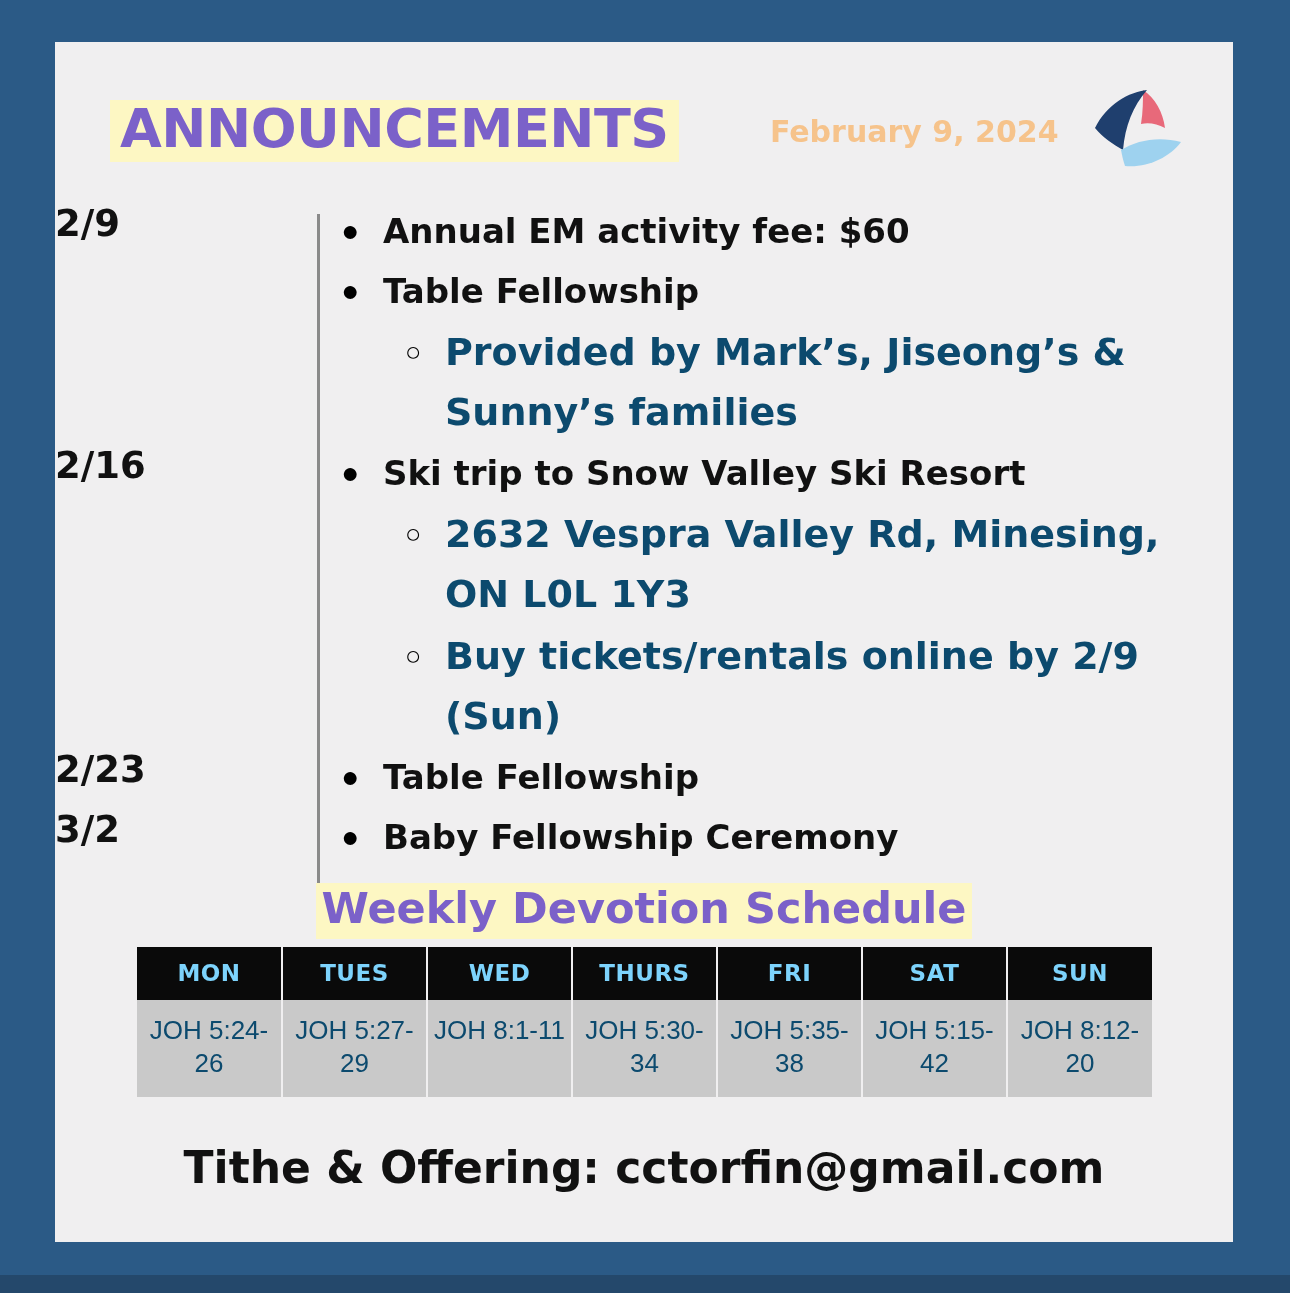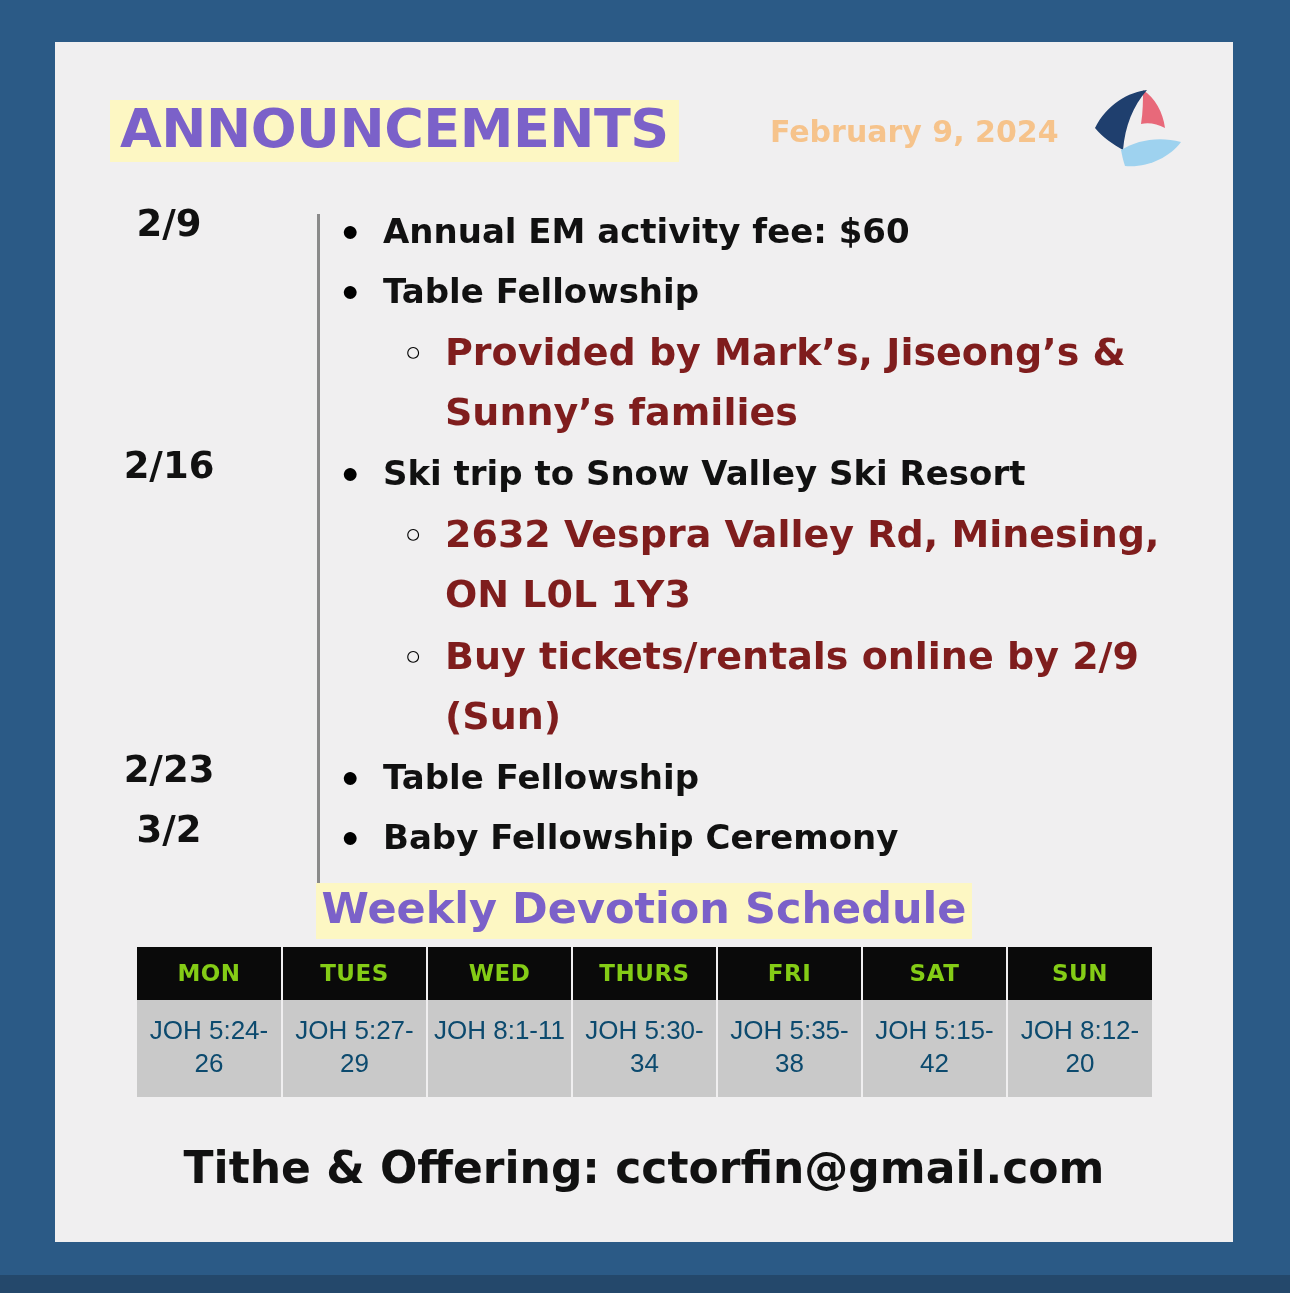--- a/index.html
+++ b/index.html
@@ -84,21 +84,21 @@
     background: #8a8a8a;
   }
   .group {
     position: relative;
     display: flex;
     align-items: flex-start;
   }
   .datecol {
     width: 250px;
     flex: 0 0 250px;
-    text-align: center;
+    text-align: left;
     padding-right: 22px;
     box-sizing: border-box;
     font-family: "DejaVu Sans", sans-serif;
     font-weight: bold;
     font-size: 37px;
     color: #111;
   }
   .itemscol {
     flex: 1 1 auto;
     padding-left: 22px;
@@ -137,21 +137,21 @@
     color: #000;
     text-align: left;
     padding-left: 78px;
     box-sizing: border-box;
   }
   .s-text {
     font-family: "DejaVu Sans", sans-serif;
     font-weight: bold;
     font-size: 38px;
     line-height: 60px;
-    color: #7f1d1d;
+    color: #0c4a6e;
     max-width: 760px;
   }
   
   .devotion-title {
     position: absolute;
     left: 0;
     top: 845px;
     width: 100%;
     text-align: center;
     font-family: "DejaVu Sans", sans-serif;
@@ -168,21 +168,21 @@
   table.sched {
     position: absolute;
     left: 82px;
     top: 905px;
     width: 1015px;
     border-collapse: collapse;
     table-layout: fixed;
   }
   table.sched th {
     background: #0a0a0a;
-    color: #84cc16;
+    color: #7dd3fc;
     font-family: "DejaVu Sans", sans-serif;
     font-weight: bold;
     font-size: 23px;
     letter-spacing: 0.5px;
     padding: 13px 0 14px 0;
     border-right: 2px solid #f0eff0;
     text-align: center;
   }
   table.sched th:last-child { border-right: none; }
   table.sched td {

